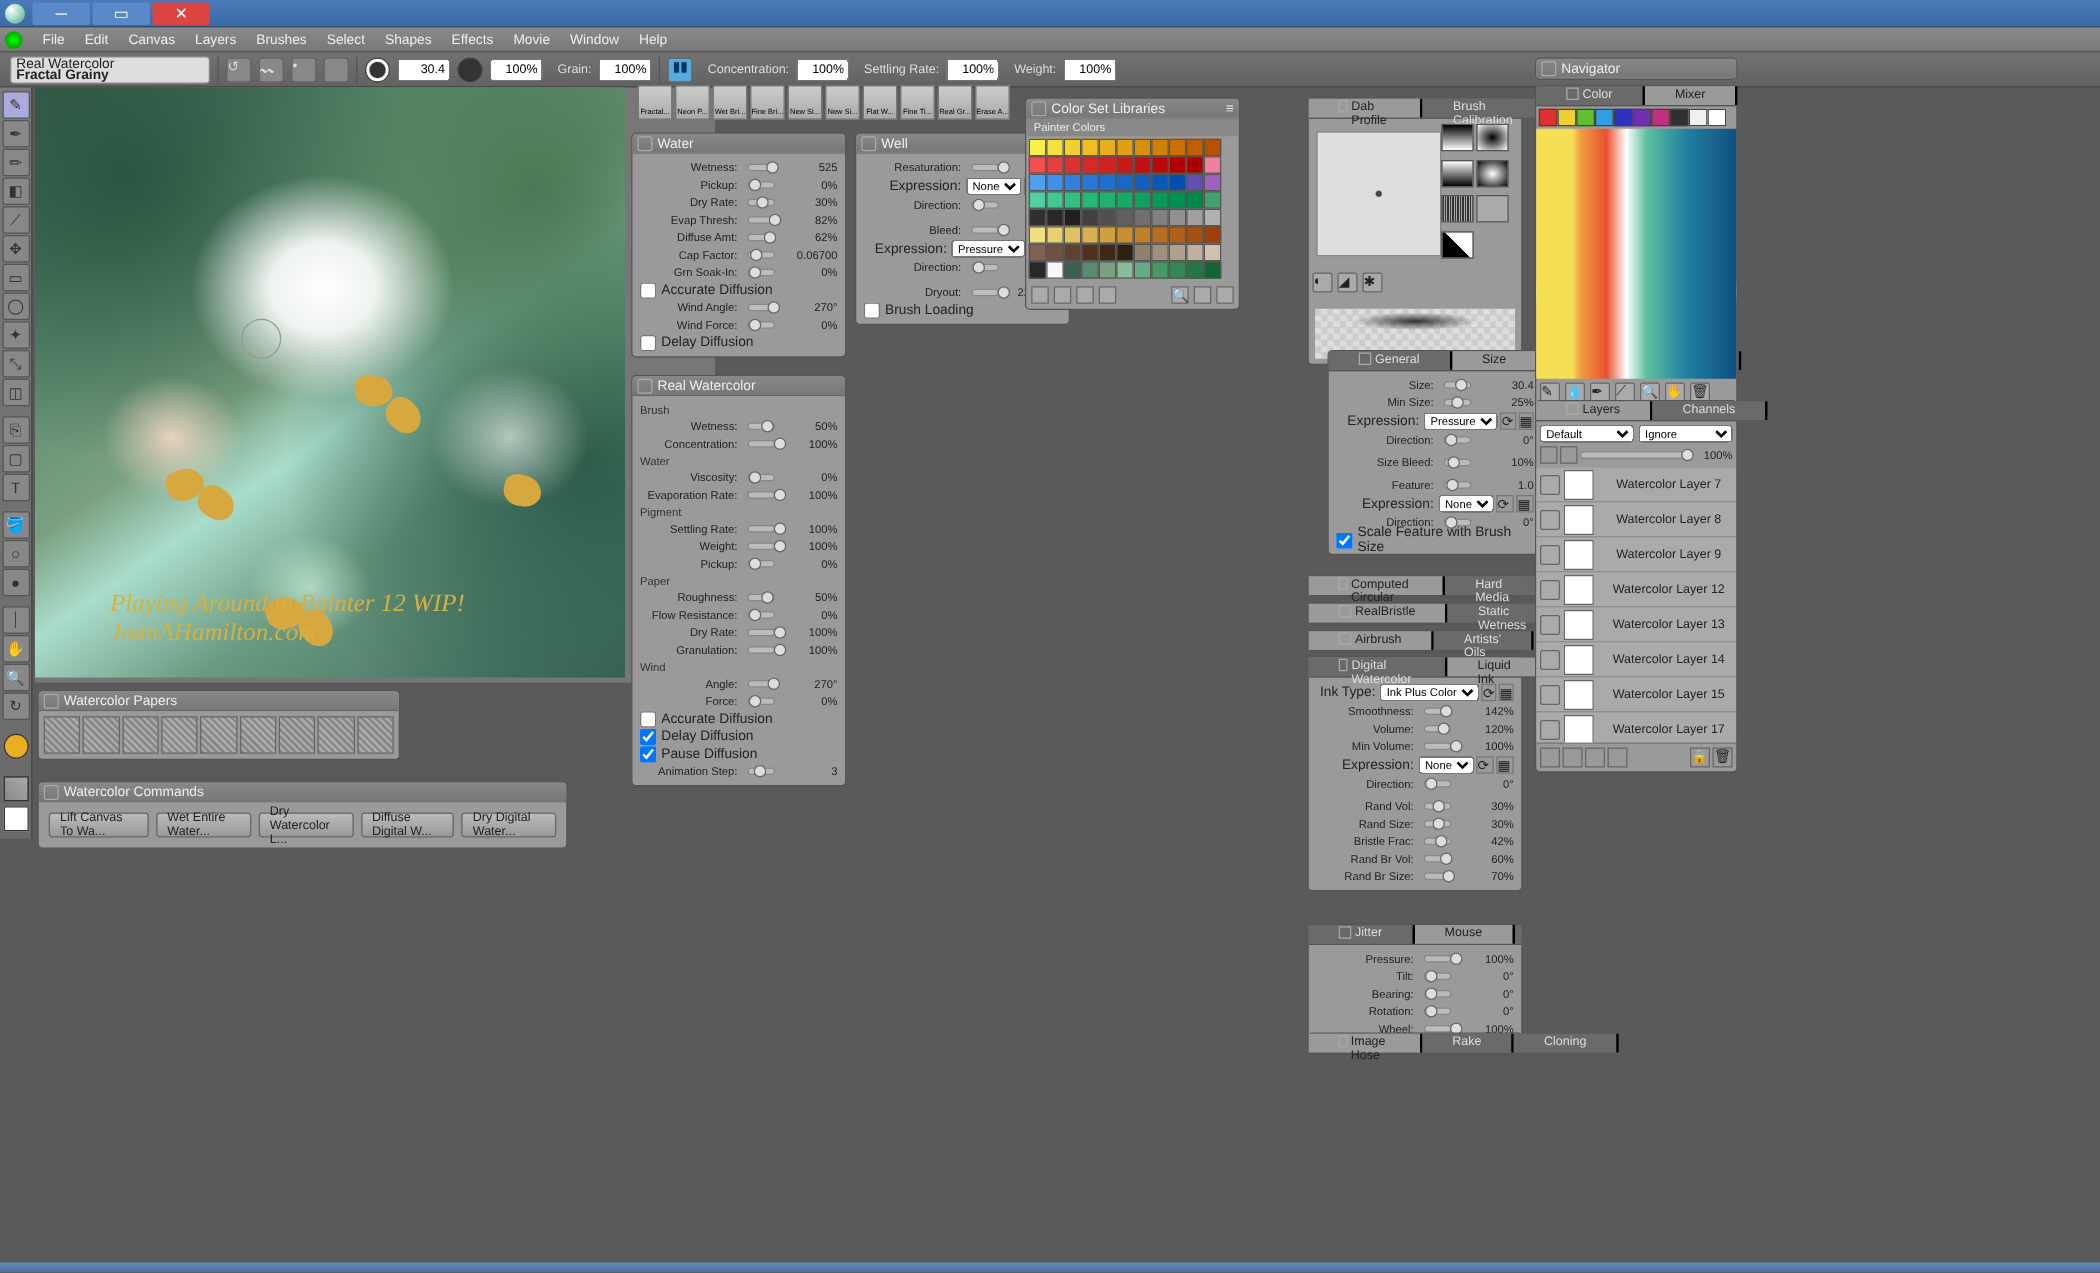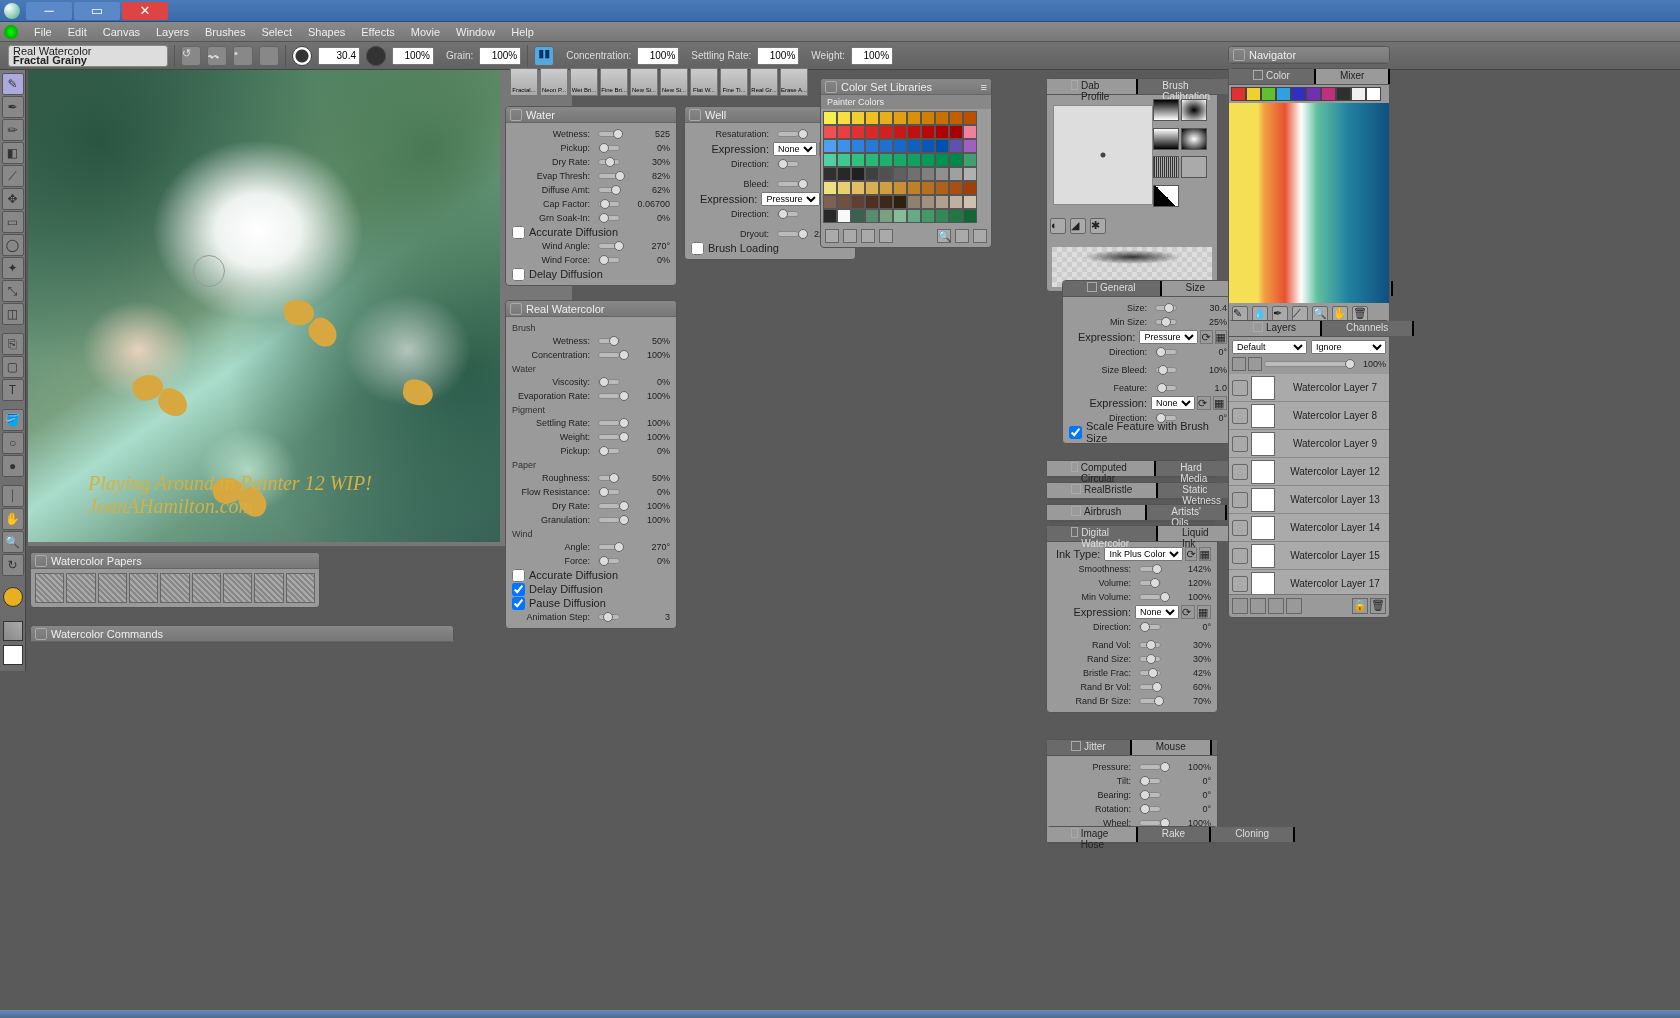--- a/index.html
+++ b/index.html
@@ -998,15 +998,22 @@
       <div class="paper-sw"></div>
       <div class="paper-sw"></div>
     </div>
 </div>
 
 <div class="panel" style="left:30px;top:625px;width:424px;">
   <div class="phead">
       <span class="gear"></span>
       <span>Watercolor Commands</span>
     </div>
+  <div style="padding:8px;display:flex;gap:6px;" id="cmd-btns">
+      <div class="btn">Lift Canvas To Wa...</div>
+      <div class="btn">Wet Entire Water...</div>
+      <div class="btn">Dry Watercolor L...</div>
+      <div class="btn">Diffuse Digital W...</div>
+      <div class="btn">Dry Digital Water...</div>
+    </div>
 </div>
 
 <div class="bottom-taskbar"></div>
 
 </body></html>

